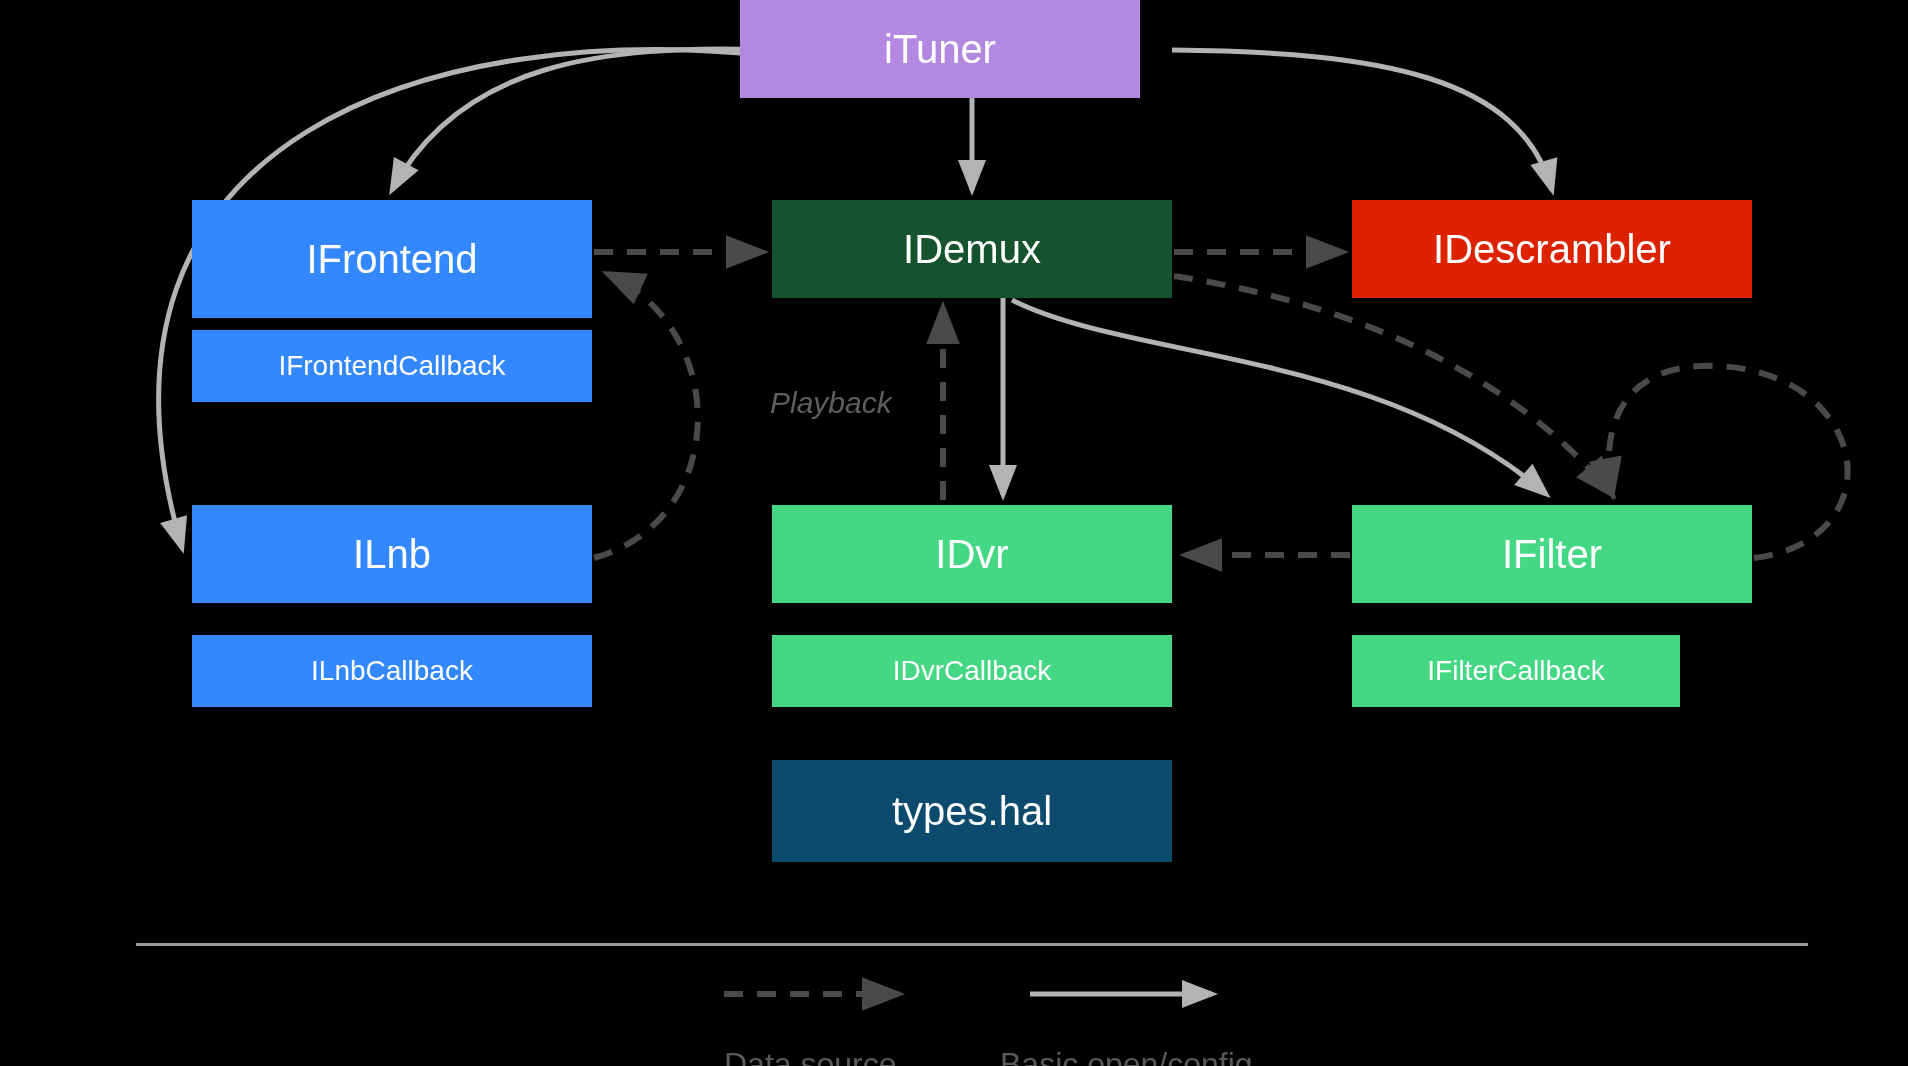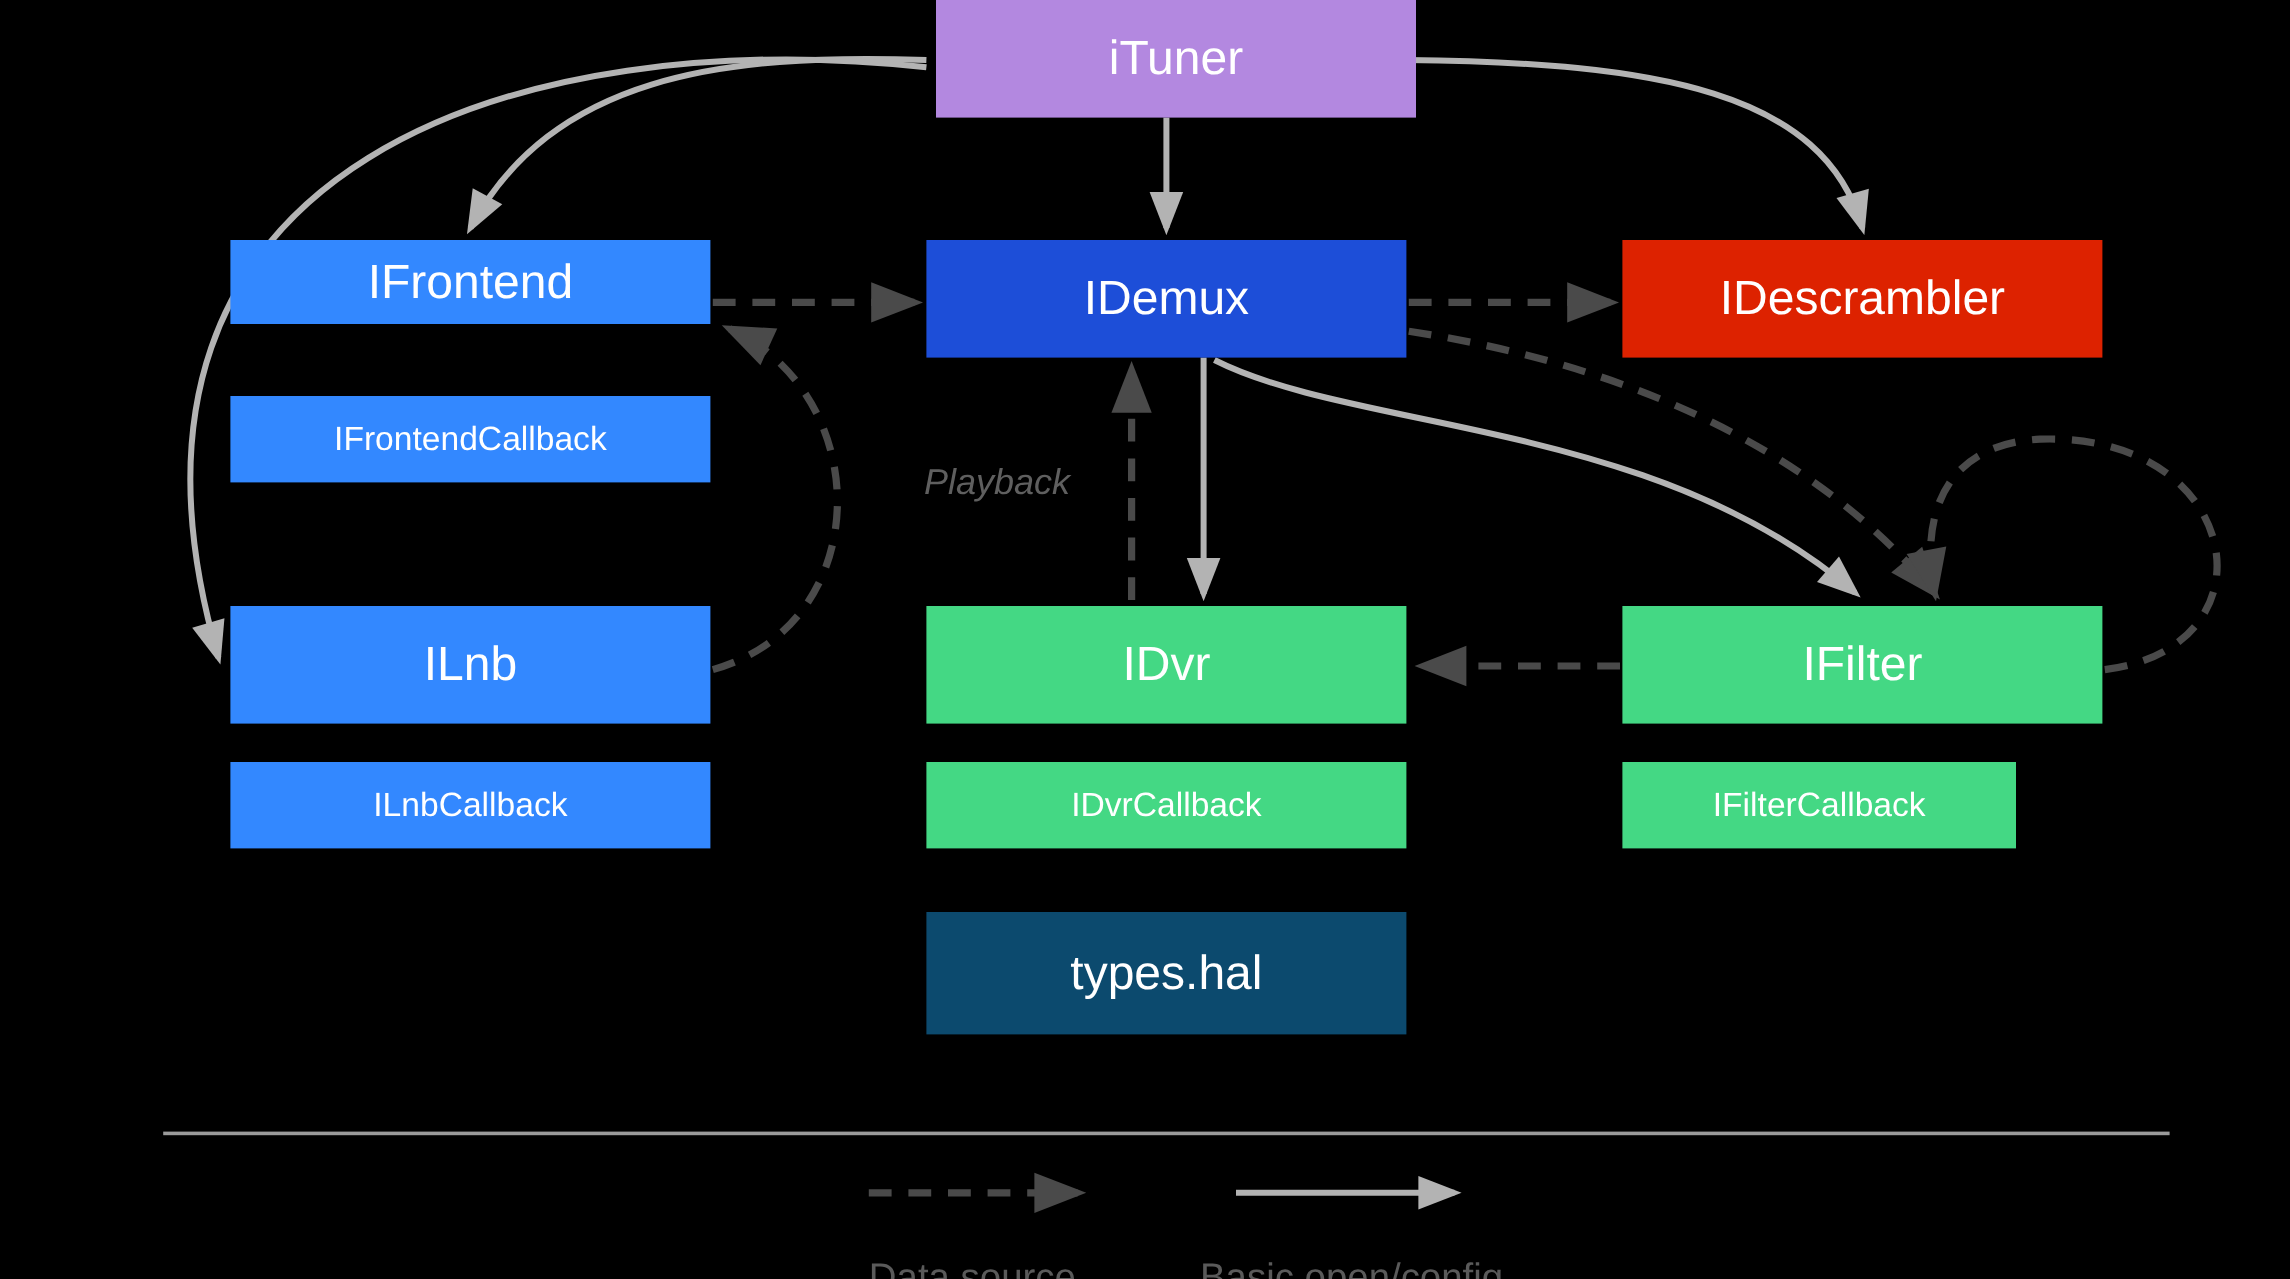--- a/index.html
+++ b/index.html
@@ -90,33 +90,33 @@
     </g>
 
     <g>
       <path d="M 724,994 L 898,994" fill="none" stroke="#4a4a4a" stroke-width="6" stroke-dasharray="19,14" marker-end="url(#arrow-dashed)"></path>
     </g>
     <g>
       <path d="M 1030,994 L 1212,994" fill="none" stroke="#b3b3b3" stroke-width="5" marker-end="url(#arrow-solid)"></path>
     </g>
   </svg>
 
-  <div class="node primary" style="left:780px;top:0px;width:400px;height:98px;background:#b388e0;">
+  <div class="node primary" style="left:740px;top:0px;width:400px;height:98px;background:#b388e0;">
     <span>iTuner</span>
   </div>
 
-  <div class="node primary" style="left:192px;top:200px;width:400px;height:70px;background:#3388ff;">
+  <div class="node primary" style="left:192px;top:200px;width:400px;height:118px;background:#3388ff;">
     <span>IFrontend</span>
   </div>
 
   <div class="node callback" style="left:192px;top:330px;width:400px;height:72px;background:#3388ff;">
     <span>IFrontendCallback</span>
   </div>
 
-  <div class="node primary" style="left:772px;top:200px;width:400px;height:98px;background:#1d4ed8;">
+  <div class="node primary" style="left:772px;top:200px;width:400px;height:98px;background:#14532d;">
     <span>IDemux</span>
   </div>
 
   <div class="node primary" style="left:1352px;top:200px;width:400px;height:98px;background:#dd2200;">
     <span>IDescrambler</span>
   </div>
 
   <div class="node primary" style="left:192px;top:505px;width:400px;height:98px;background:#3388ff;">
     <span>ILnb</span>
   </div>

